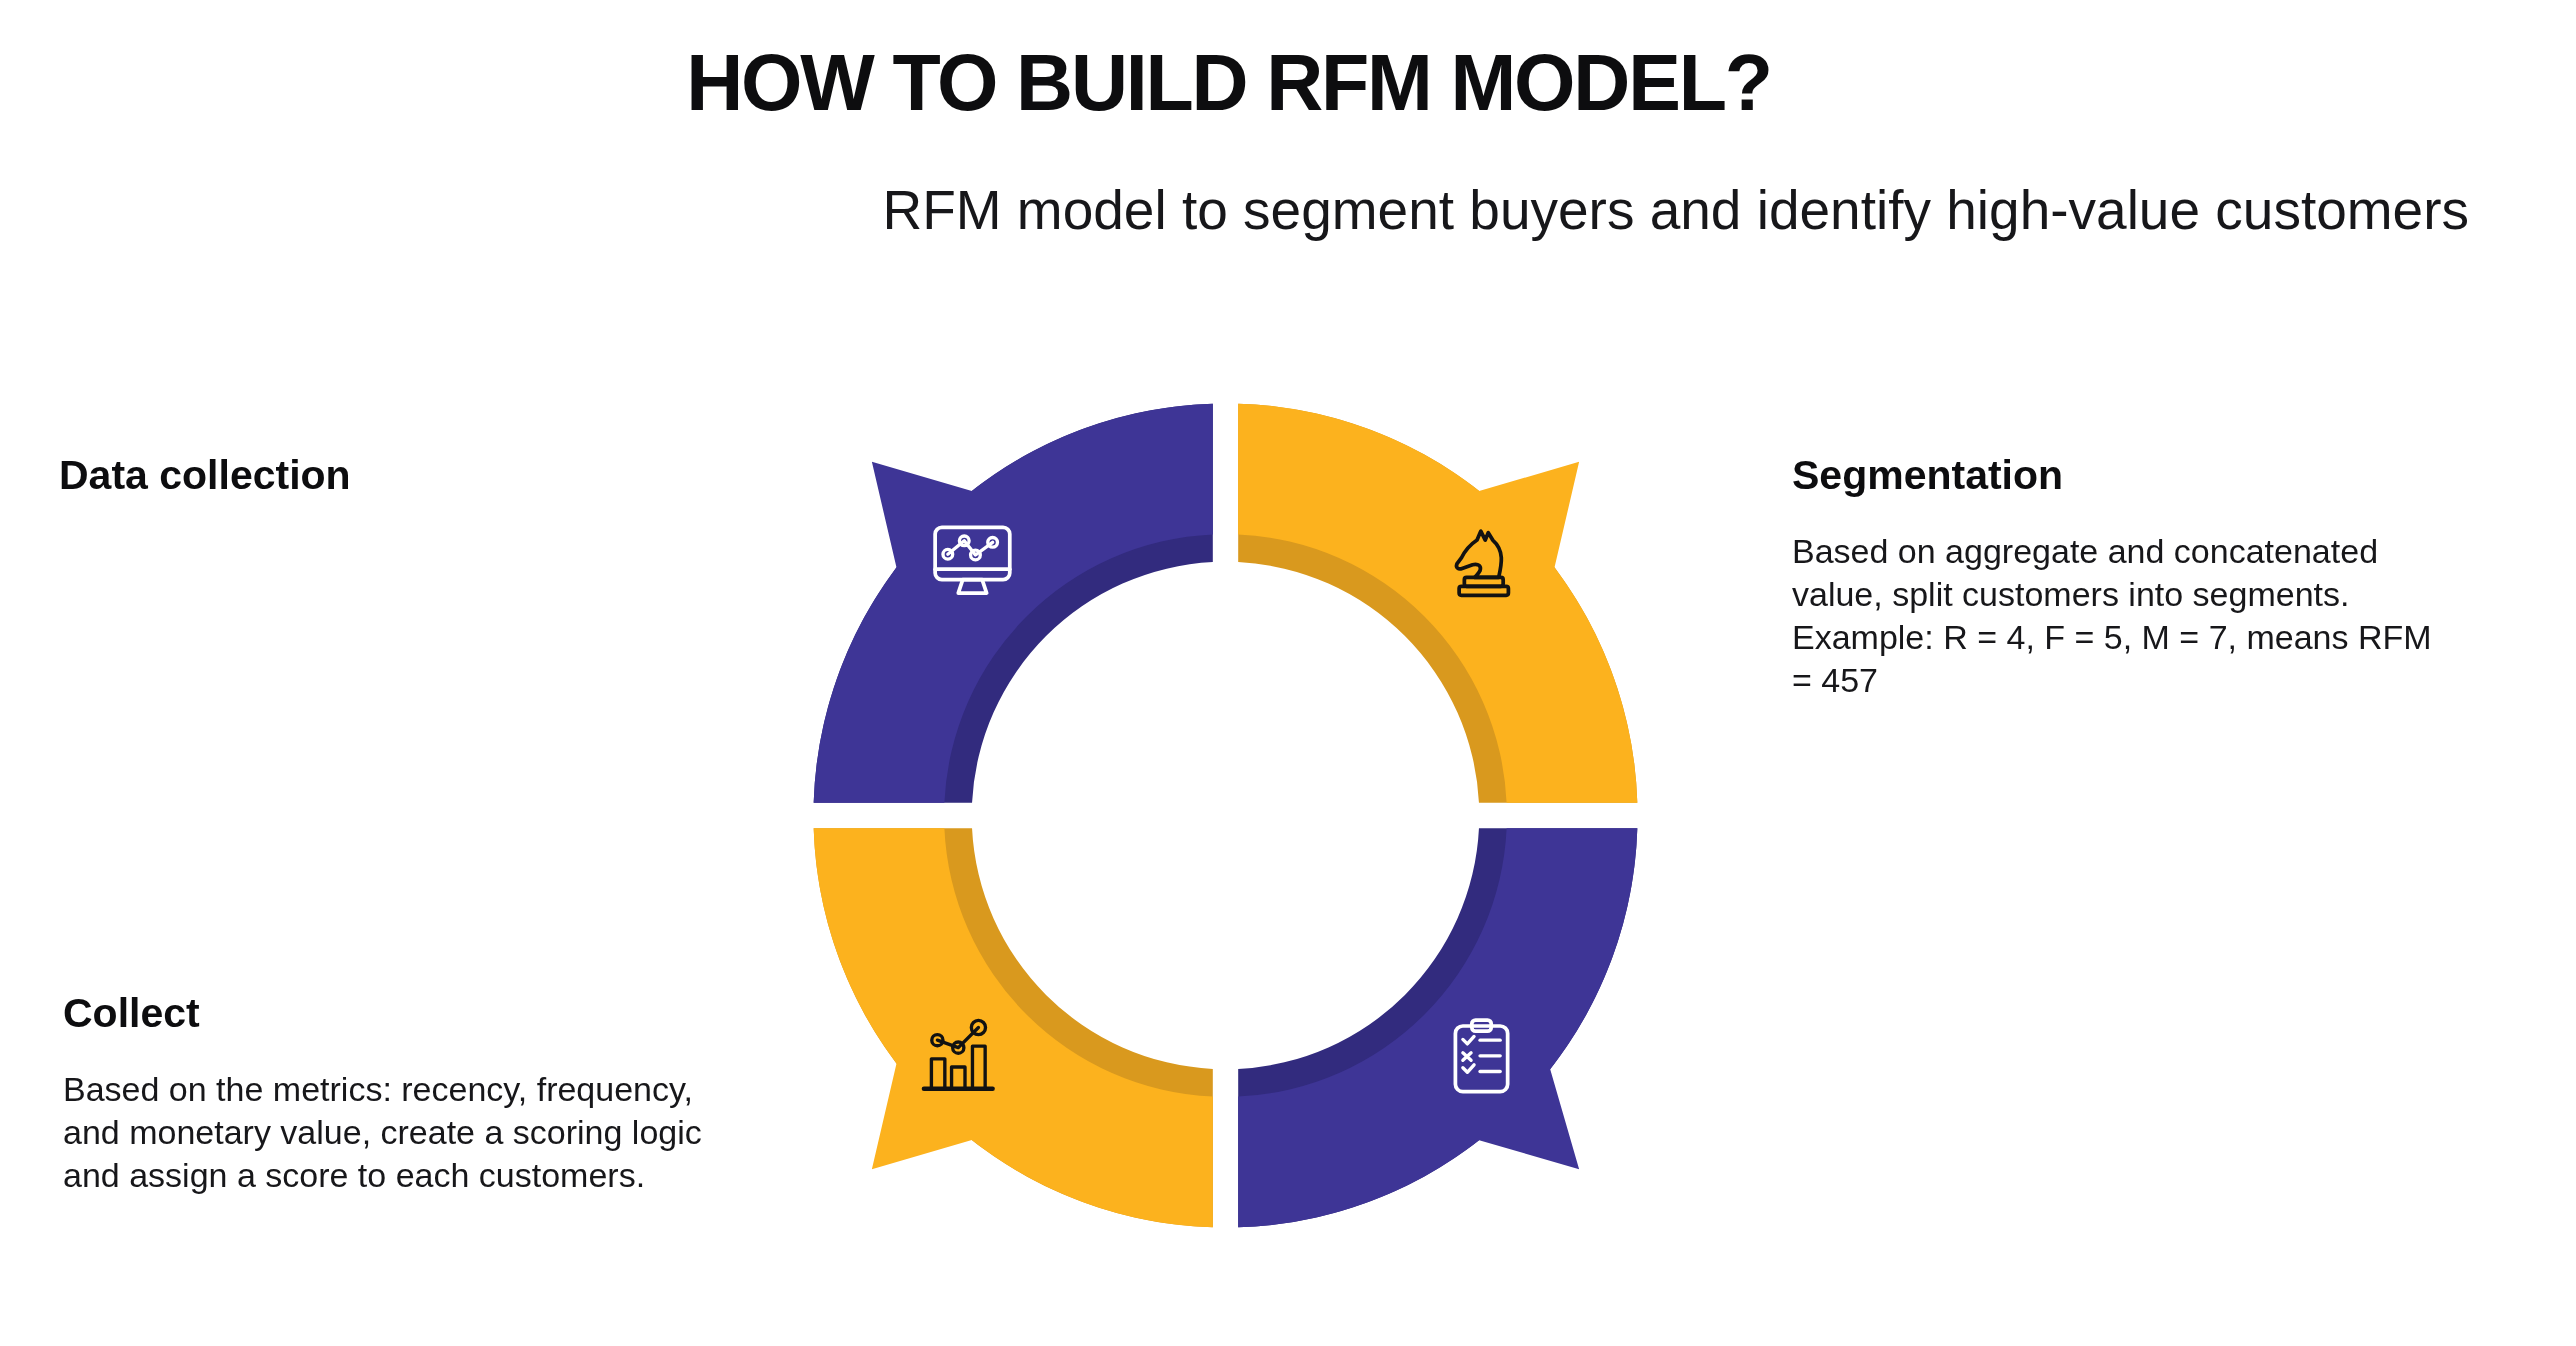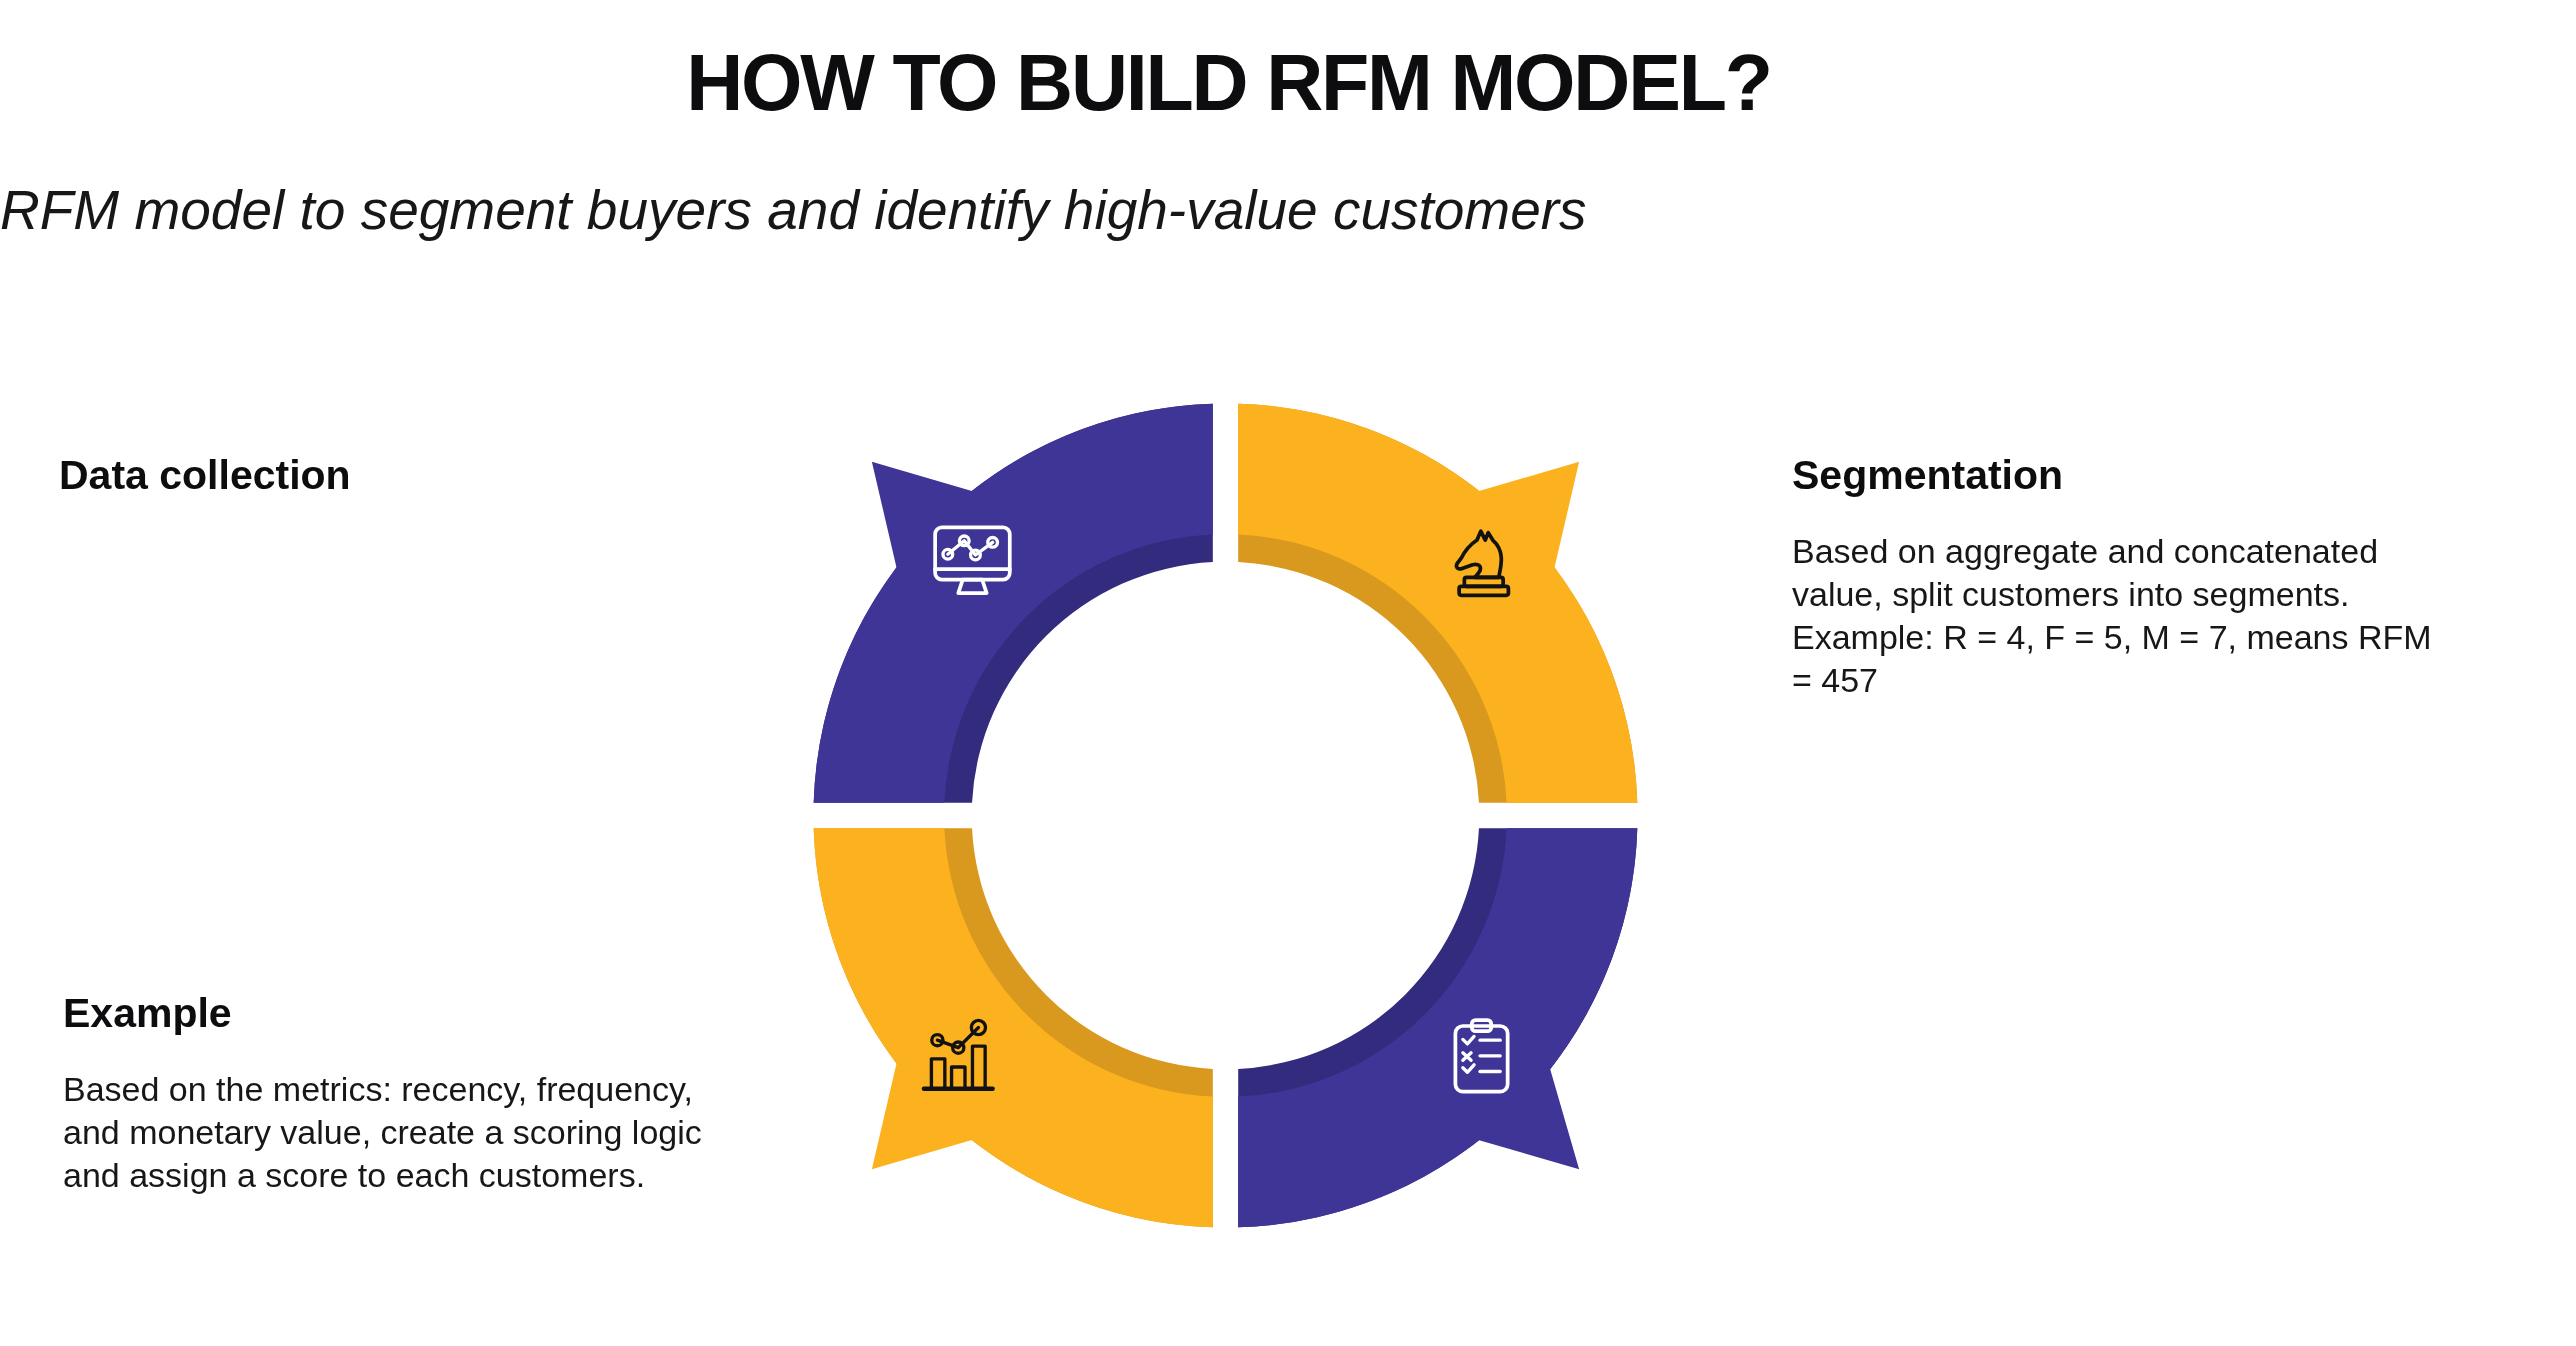--- a/index.html
+++ b/index.html
@@ -5,22 +5,22 @@
   html,body { margin:0; padding:0; background:#ffffff; }
   .canvas {
     position:relative; width:2576px; height:1346px; overflow:hidden;
     background:#ffffff; font-family:"Liberation Sans", sans-serif;
   }
   .page-title {
     position:absolute; left:0; top:42px; width:2457px; text-align:center;
     font-size:79px; font-weight:bold; letter-spacing:-2.2px; color:#0d0d0f; line-height:82px;
   }
   .page-subtitle {
-    position:absolute; left:0; top:181px; width:2457px; text-align:left;
-    font-size:55px; font-weight:normal; color:#17171a; line-height:58px;font-style:italic;
+    position:absolute; left:12px; top:181px; width:2457px; text-align:right;
+    font-size:55px; font-weight:normal; color:#17171a; line-height:58px;
   }
   .block { position:absolute; }
   .block h2 {
     margin:7px 0 34px 0; font-size:41px; line-height:41px; font-weight:bold;
     color:#0d0d0f; white-space:nowrap;
   }
   .block p {
     margin:0; font-size:34px; line-height:43px; color:#17171a; white-space:pre-line;
   }
   #block-data-collection { left:59px;   top:448px;  width:732px; }
@@ -47,21 +47,21 @@
 
   <div class="block" id="block-segmentation">
     <h2>Segmentation</h2>
     <p>Based on aggregate and concatenated
 value, split customers into segments.
 Example: R = 4, F = 5, M = 7, means RFM
 = 457</p>
   </div>
 
   <div class="block" id="block-scoring">
-    <h2>Example</h2>
+    <h2>Collect</h2>
     <p>Based on the metrics: recency, frequency,
 and monetary value, create a scoring logic
 and assign a score to each customers.</p>
   </div>
 
 
   <svg class="cycle-svg" width="1045" height="1045" viewBox="-700 -700 1400 1400">
 
     <path d="M -17 -551.74 A 551.74 551.74 0 0 0 -551.74 -17 L -339.57 -17 A 340 340 0 0 1 -17 -339.57 Z" fill="#322B7E"></path>
     <path d="M 17 -551.74 A 551.74 551.74 0 0 1 551.74 -17 L 339.57 -17 A 340 340 0 0 0 17 -339.57 Z" fill="#D9991E"></path>

